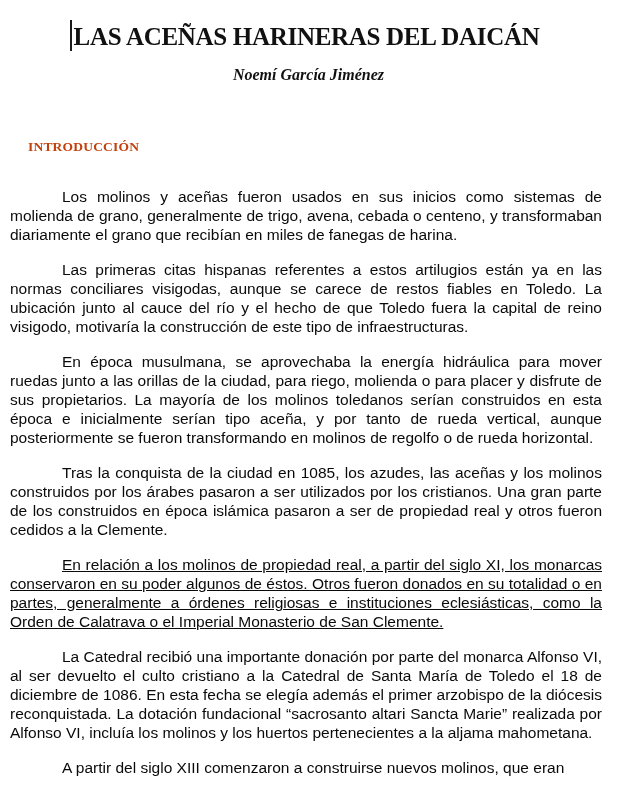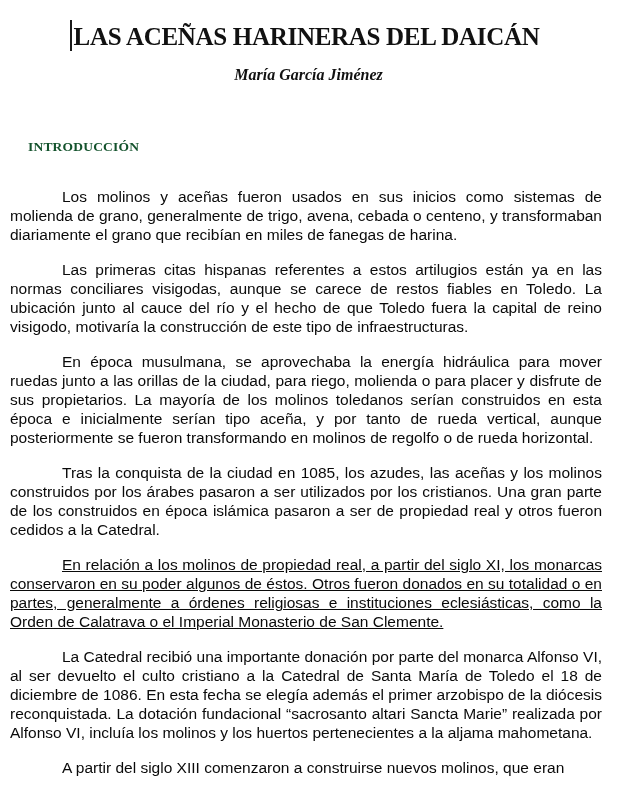--- a/index.html
+++ b/index.html
@@ -49,21 +49,21 @@
     line-height: 19px;
     color: #111111;
   }
   .heading {
     margin: 54px 0 0 28px;
     font-family: "Liberation Serif", "DejaVu Serif", serif;
     font-weight: bold;
     font-size: 13.5px;
     line-height: 18px;
     letter-spacing: 0.2px;
-    color: #14532d;
+    color: #c2410c;
   }
   .bodytext {
     margin: 31px 15px 0 10px;
     font-size: 15.5px;
     line-height: 19px;
     text-align: justify;
     color: #0a0a0a;
   }
   .bodytext p {
     margin: 16px 0 8px 0;
@@ -74,27 +74,27 @@
     text-decoration: underline;
   }
 </style>
 </head>
 <body>
 
 <div class="page">
 
   <h1 class="title"><span class="caret"></span><span>LAS ACEÑAS HARINERAS DEL DAICÁN</span></h1>
 
-  <p class="author">María García Jiménez</p>
+  <p class="author">Noemí García Jiménez</p>
 
   <h2 class="heading">INTRODUCCIÓN</h2>
 
   <div class="bodytext">
     <p>Los molinos y aceñas fueron usados en sus inicios como sistemas de molienda de grano, generalmente de trigo, avena, cebada o centeno, y transformaban diariamente el grano que recibían en miles de fanegas de harina.</p>
     <p>Las primeras citas hispanas referentes a estos artilugios están ya en las normas conciliares visigodas, aunque se carece de restos fiables en Toledo. La ubicación junto al cauce del río y el hecho de que Toledo fuera la capital de reino visigodo, motivaría la construcción de este tipo de infraestructuras.</p>
     <p>En época musulmana, se aprovechaba la energía hidráulica para mover ruedas junto a las orillas de la ciudad, para riego, molienda o para placer y disfrute de sus propietarios. La mayoría de los molinos toledanos serían construidos en esta época e inicialmente serían tipo aceña, y por tanto de rueda vertical, aunque posteriormente se fueron transformando en molinos de regolfo o de rueda horizontal.</p>
-    <p>Tras la conquista de la ciudad en 1085, los azudes, las aceñas y los molinos construidos por los árabes pasaron a ser utilizados por los cristianos. Una gran parte de los construidos en época islámica pasaron a ser de propiedad real y otros fueron cedidos a la Catedral.</p>
+    <p>Tras la conquista de la ciudad en 1085, los azudes, las aceñas y los molinos construidos por los árabes pasaron a ser utilizados por los cristianos. Una gran parte de los construidos en época islámica pasaron a ser de propiedad real y otros fueron cedidos a la Clemente.</p>
     <p class="tight">En relación a los molinos de propiedad real, a partir del siglo XI, los monarcas conservaron en su poder algunos de éstos. Otros fueron donados en su totalidad o en partes, generalmente a órdenes religiosas e instituciones eclesiásticas, como la Orden de Calatrava o el Imperial Monasterio de San Clemente.</p>
     <p>La Catedral recibió una importante donación por parte del monarca Alfonso VI, al ser devuelto el culto cristiano a la Catedral de Santa María de Toledo el 18 de diciembre de 1086. En esta fecha se elegía además el primer arzobispo de la diócesis reconquistada. La dotación fundacional “sacrosanto altari Sancta Marie” realizada por Alfonso VI, incluía los molinos y los huertos pertenecientes a la aljama mahometana.</p>
     <p>A partir del siglo XIII comenzaron a construirse nuevos molinos, que eran</p>
   </div>
 
 </div>
 
 </body></html>

